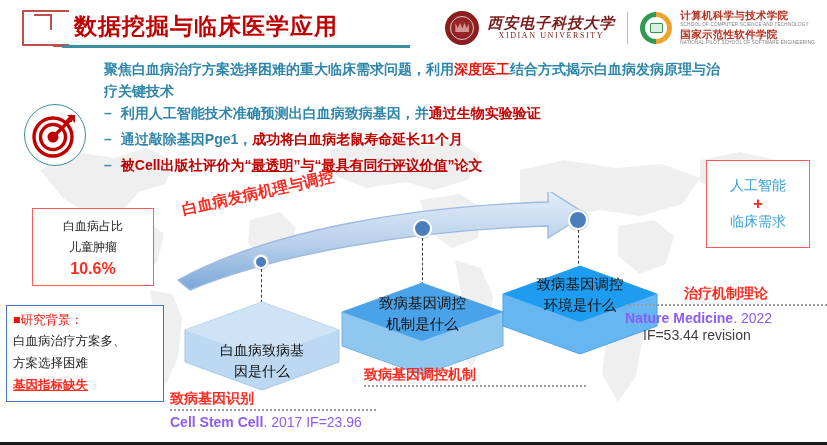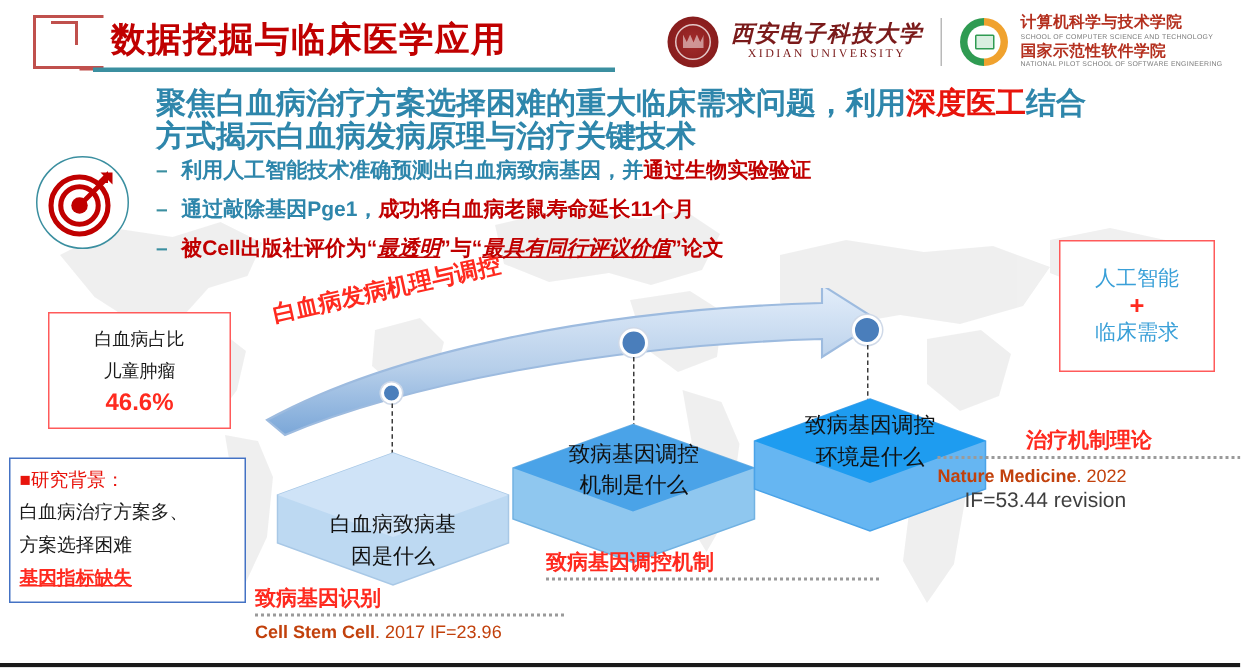--- a/index.html
+++ b/index.html
@@ -79,38 +79,38 @@
   .logo-ring i b{
     display:block;width:13px;height:10px;border:1.6px solid #2f9b52;border-radius:1px;background:#d9efe0;
   }
   .sw-words{ display:flex; flex-direction:column; gap:1px; }
   .sw-cn{ font-size:10.5px; font-weight:bold; color:#b4301f; line-height:1.1; letter-spacing:.3px; }
   .sw-en{ font-size:4.6px; color:#7c7c7c; letter-spacing:.2px; line-height:1; }
 
   
   .lead{
     position:absolute; left:104px; top:58px; width:620px;
-    font-size:20px; font-weight:bold; line-height:22px; color:#2e86ab;
+    font-size:14px; font-weight:bold; line-height:22px; color:#2e86ab;
   }
   .lead .hl{ color:#e8140c; }
 
   
   .target-wrap{ position:absolute; left:24px; top:104px; width:62px; height:62px; }
   .target-ring{
     position:absolute; left:0; top:0; width:62px; height:62px; border-radius:50%;
     border:1.6px solid #3b8fa0; background:#fff;
   }
   .target-svg{ position:absolute; left:7px; top:7px; }
 
   .bullets{ position:absolute; left:104px; top:103px; width:640px; }
   .bullet{ display:flex; align-items:flex-start; gap:9px; margin-bottom:6px; }
   .dash{ color:#3b8fa0; font-weight:bold; font-size:14px; line-height:20px; }
   .btext{ font-size:14px; font-weight:bold; line-height:20px; color:#2e86ab; }
   .btext .r{ color:#c00000; }
-  .btext .u{ text-decoration:underline;font-style:italic; }
+  .btext .u{ text-decoration:underline; }
   .btext.allred{ color:#c00000; }
 
   
   .statbox{
     position:absolute; left:32px; top:208px; width:122px; height:78px;
     border:1.5px solid #ff5a5a; background:#ffffff;
     display:flex; flex-direction:column; align-items:center; justify-content:center;
     line-height:21px;
   }
   .statbox .l1,.statbox .l2{ font-size:12px; color:#1a1a1a; font-family:"Liberation Serif",serif; }
@@ -146,21 +146,21 @@
   .hexlabel{
     position:relative; z-index:3; font-size:14px; line-height:21px;
     color:#111; font-family:"Liberation Serif",serif; padding:0 6px;
   }
   .hexlabel.big{ font-size:14.5px; }
 
   
   .cap{ position:absolute; }
   .cap .redtxt{ font-size:14px; font-weight:bold; color:#ff2a1f; white-space:nowrap; }
   .cap .dots{ height:0; border-top:2px dotted #9a9a9a; margin-top:1px; }
-  .cap .jtxt{ font-size:12px; font-weight:bold; color:#c2410c; white-space:nowrap; }
+  .cap .jtxt{ font-size:14px; font-weight:bold; color:#8b5cf6; white-space:nowrap; }
   .cap .jtxt .thin{ font-weight:normal; }
   .cap .jtxt2{ font-size:14px; font-weight:normal; color:#3f3f3f; white-space:nowrap; }
 
   
   .aibox{
     position:absolute; left:706px; top:160px; width:104px; height:88px;
     border:1.5px solid #ff5a5a; background:#ffffff;
     display:flex; flex-direction:column; align-items:center; justify-content:center; gap:2px;
   }
   .aibox .w{ font-size:14px; color:#3aa0d8; font-family:"Liberation Serif",serif; }
@@ -244,21 +244,21 @@
     </div>
     <div class="bullet">
       <span class="dash">–</span>
       <span class="btext allred">被Cell出版社评价为“<span class="u">最透明</span>”与“<span class="u">最具有同行评议价值</span>”论文</span>
     </div>
   </div>
 
   <div class="statbox">
     <div class="l1">白血病占比</div>
     <div class="l2">儿童肿瘤</div>
-    <div class="l3">46.6%</div>
+    <div class="l3">10.6%</div>
   </div>
 
   <div class="bgbox">
     <div class="t">■研究背景：</div>
     <div class="b">白血病治疗方案多、</div>
     <div class="b">方案选择困难</div>
     <div class="b red">基因指标缺失</div>
   </div>
 
   <div class="arrow">

